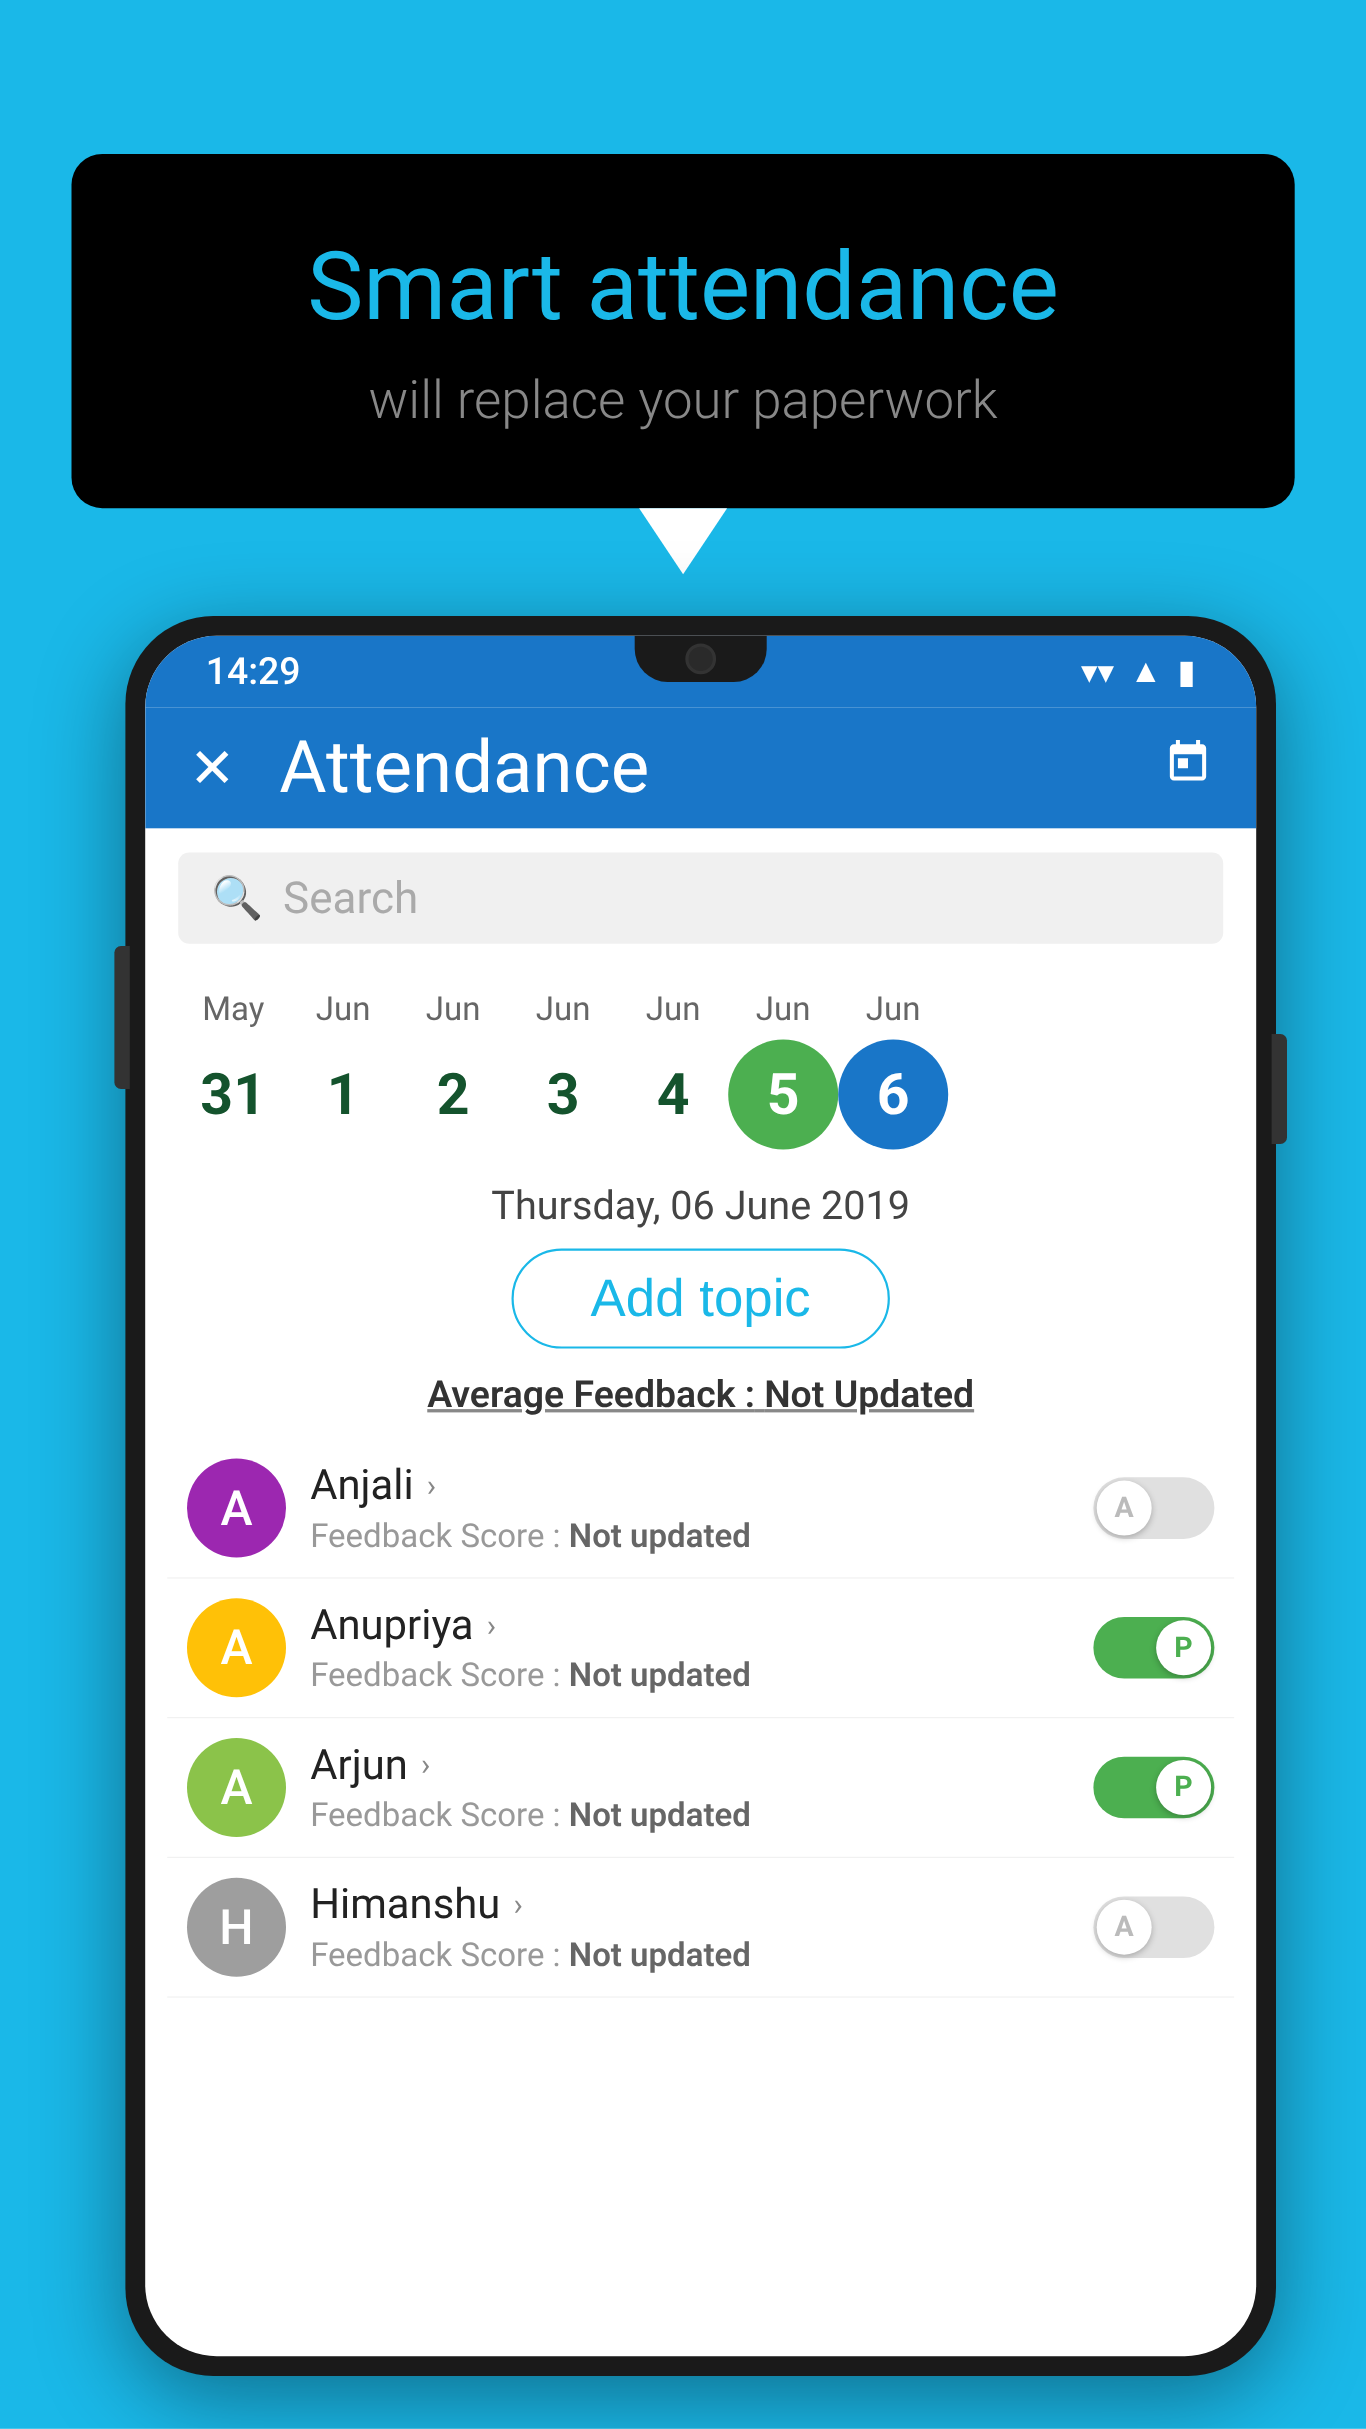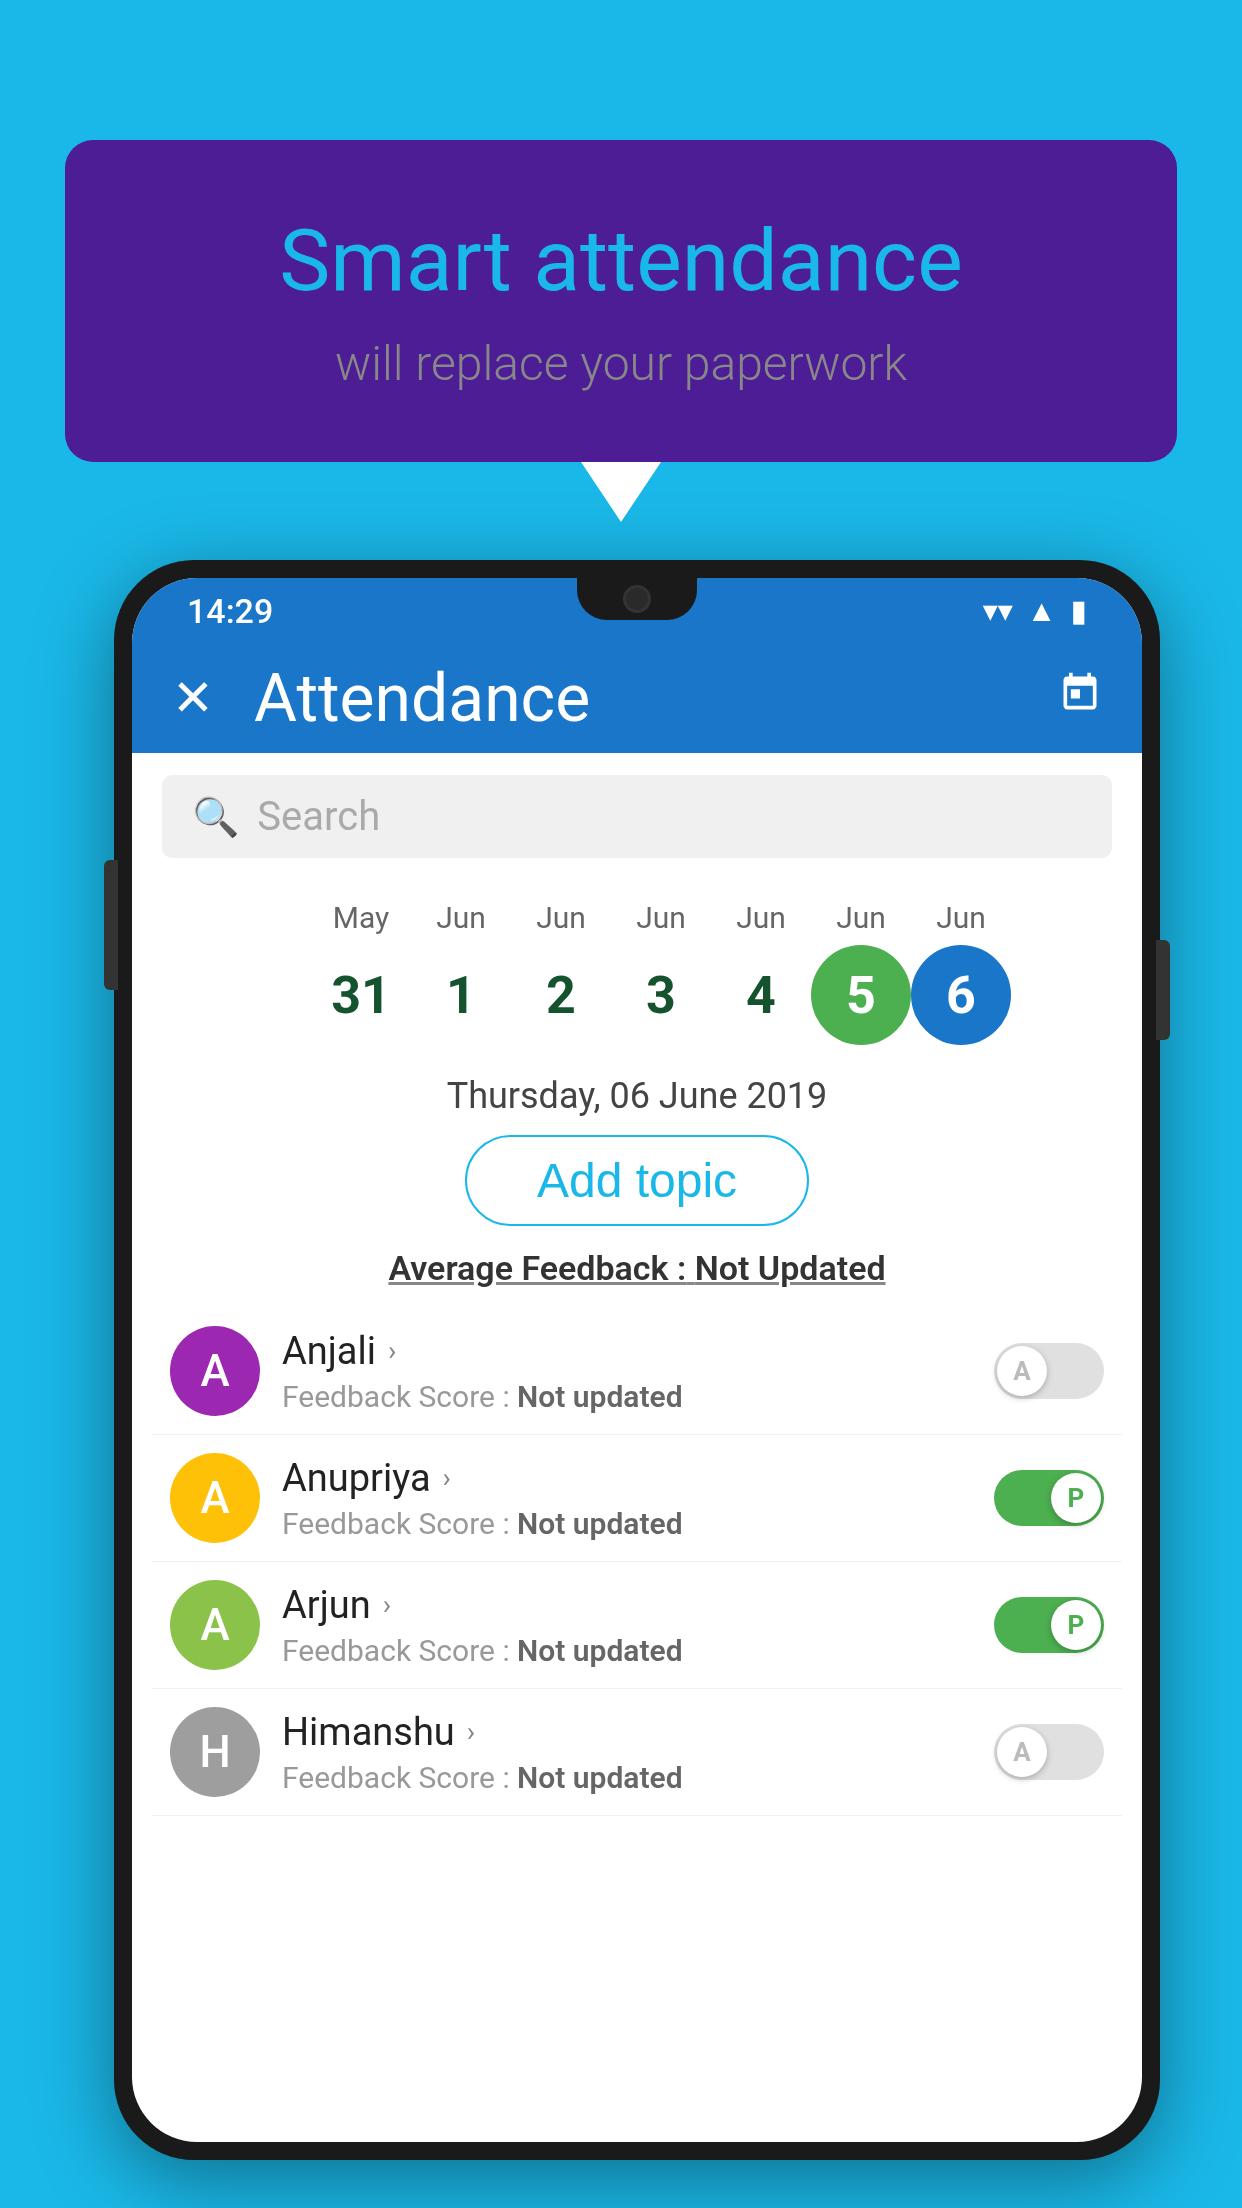--- a/index.html
+++ b/index.html
@@ -16,21 +16,21 @@
     .speech-bubble-container {
       position: absolute;
       top: 140px;
       left: 65px;
       right: 65px;
       display: flex;
       flex-direction: column;
       align-items: center;
     }
     .speech-bubble {
-      background: #4c1d95;
+      background: #000000;
       border-radius: 28px;
       padding: 70px 80px;
       width: 100%;
       text-align: center;
     }
     .speech-bubble-title {
       font-size: 86px;
       color: #1ab8e8;
       font-weight: 400;
       margin-bottom: 24px;
@@ -168,23 +168,22 @@
     .search-text {
       font-size: 40px;
       color: #aaa;
       text-align: right;
     }
 
     
     .calendar-strip {
       padding: 20px 30px 10px;
       display: flex;
-      justify-content: center;
+      justify-content: flex-start;
       align-items: flex-end;
-      margin-left: 48px;
     }
     .cal-day {
       display: flex;
       flex-direction: column;
       align-items: center;
       gap: 10px;
     }
     .cal-month {
       font-size: 30px;
       color: #666;

